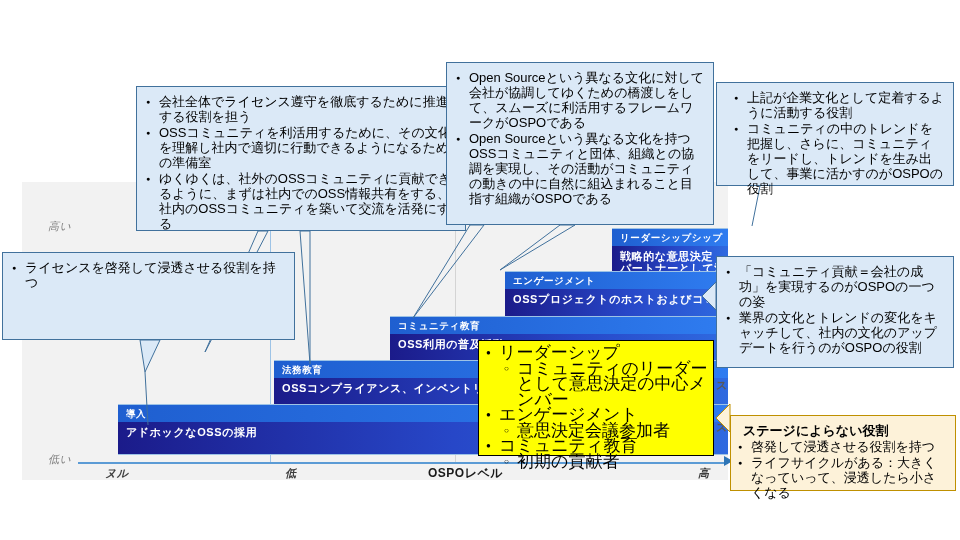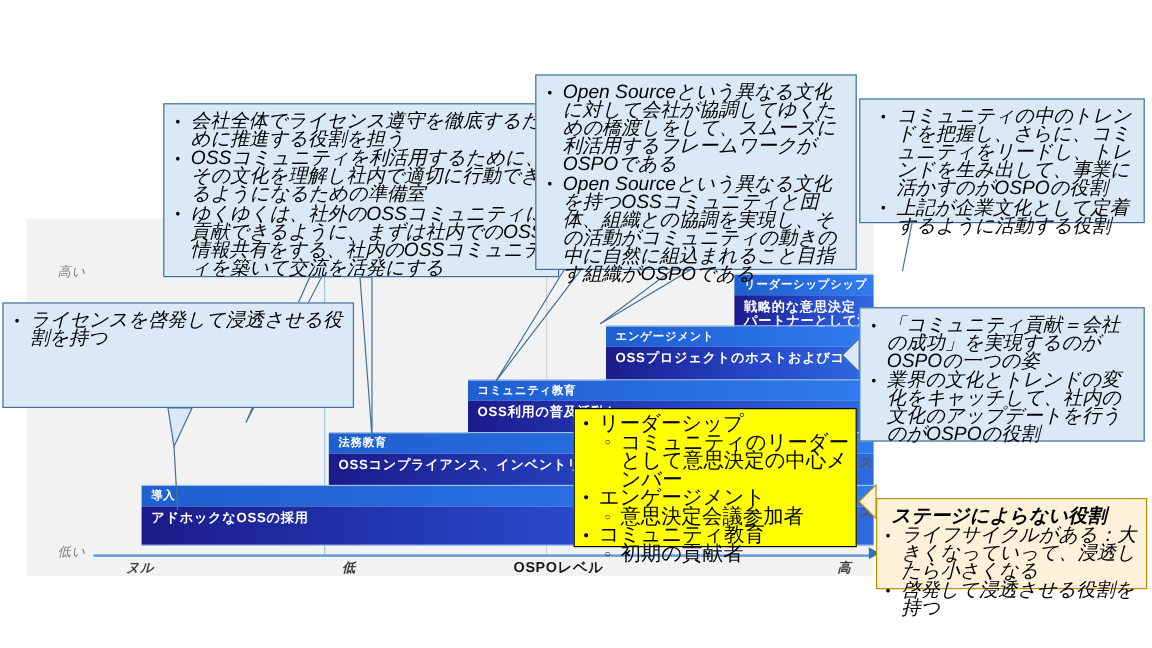--- a/index.html
+++ b/index.html
@@ -77,23 +77,22 @@
   #bar-legal{left:274px;top:360px;width:454px;}
   #bar-adoption{left:118px;top:404px;width:610px;border-radius:13px;}
 
   
   .callout{
     position:absolute;
     background:#dbe9f7;
     border:1px solid #41719c;
     box-sizing:border-box;
     color:#000000;
-    font-size:16px;
+    font-size:13px;
     line-height:15px;
-    font-style:italic;
   }
   .callout.cream{background:#fdf2d9;border:1px solid #bf9000;}
   .callout ul{margin:0;padding:0 8px 0 22px;list-style:none;}
   .callout li{position:relative;margin:0 0 1px 0;}
   .callout li::before{
     content:"\25CF";position:absolute;left:-13px;top:0;
     font-size:7px;line-height:15px;color:#000;
   }
   .callout .hd{font-weight:bold;padding:4px 8px 1px 12px;}
 
@@ -220,43 +219,43 @@
 
   <div class="callout" id="callout-top-mid">
     <ul>
       <li>Open Sourceという異なる文化に対して会社が協調してゆくための橋渡しをして、スムーズに利活用するフレームワークがOSPOである</li>
       <li>Open Sourceという異なる文化を持つOSSコミュニティと団体、組織との協調を実現し、その活動がコミュニティの動きの中に自然に組込まれること目指す組織がOSPOである</li>
     </ul>
   </div>
 
   <div class="callout" id="callout-top-right">
     <ul style="padding-left:30px;">
+      <li>上記が企業文化として定着するように活動する役割</li>
       <li>コミュニティの中のトレンドを把握し、さらに、コミュニティをリードし、トレンドを生み出して、事業に活かすのがOSPOの役割</li>
-      <li>上記が企業文化として定着するように活動する役割</li>
     </ul>
   </div>
 
   <div class="callout" id="callout-left">
     <ul>
       <li>ライセンスを啓発して浸透させる役割を持つ</li>
     </ul>
   </div>
 
   <div class="callout" id="callout-right">
     <ul>
       <li>「コミュニティ貢献＝会社の成功」を実現するのがOSPOの一つの姿</li>
       <li>業界の文化とトレンドの変化をキャッチして、社内の文化のアップデートを行うのがOSPOの役割</li>
     </ul>
   </div>
 
   <div class="callout cream" id="callout-cream">
     <div class="hd">ステージによらない役割</div>
     <ul style="padding-left:20px;">
+      <li>啓発して浸透させる役割を持つ</li>
       <li>ライフサイクルがある：大きくなっていって、浸透したら小さくなる</li>
-      <li>啓発して浸透させる役割を持つ</li>
     </ul>
   </div>
 
   <div id="yellow-note">
     <ul>
       <li class="l1">リーダーシップ</li>
       <li class="l2">コミュニティのリーダーとして意思決定の中心メンバー</li>
       <li class="l1">エンゲージメント</li>
       <li class="l2">意思決定会議参加者</li>
       <li class="l1">コミュニティ教育</li>

